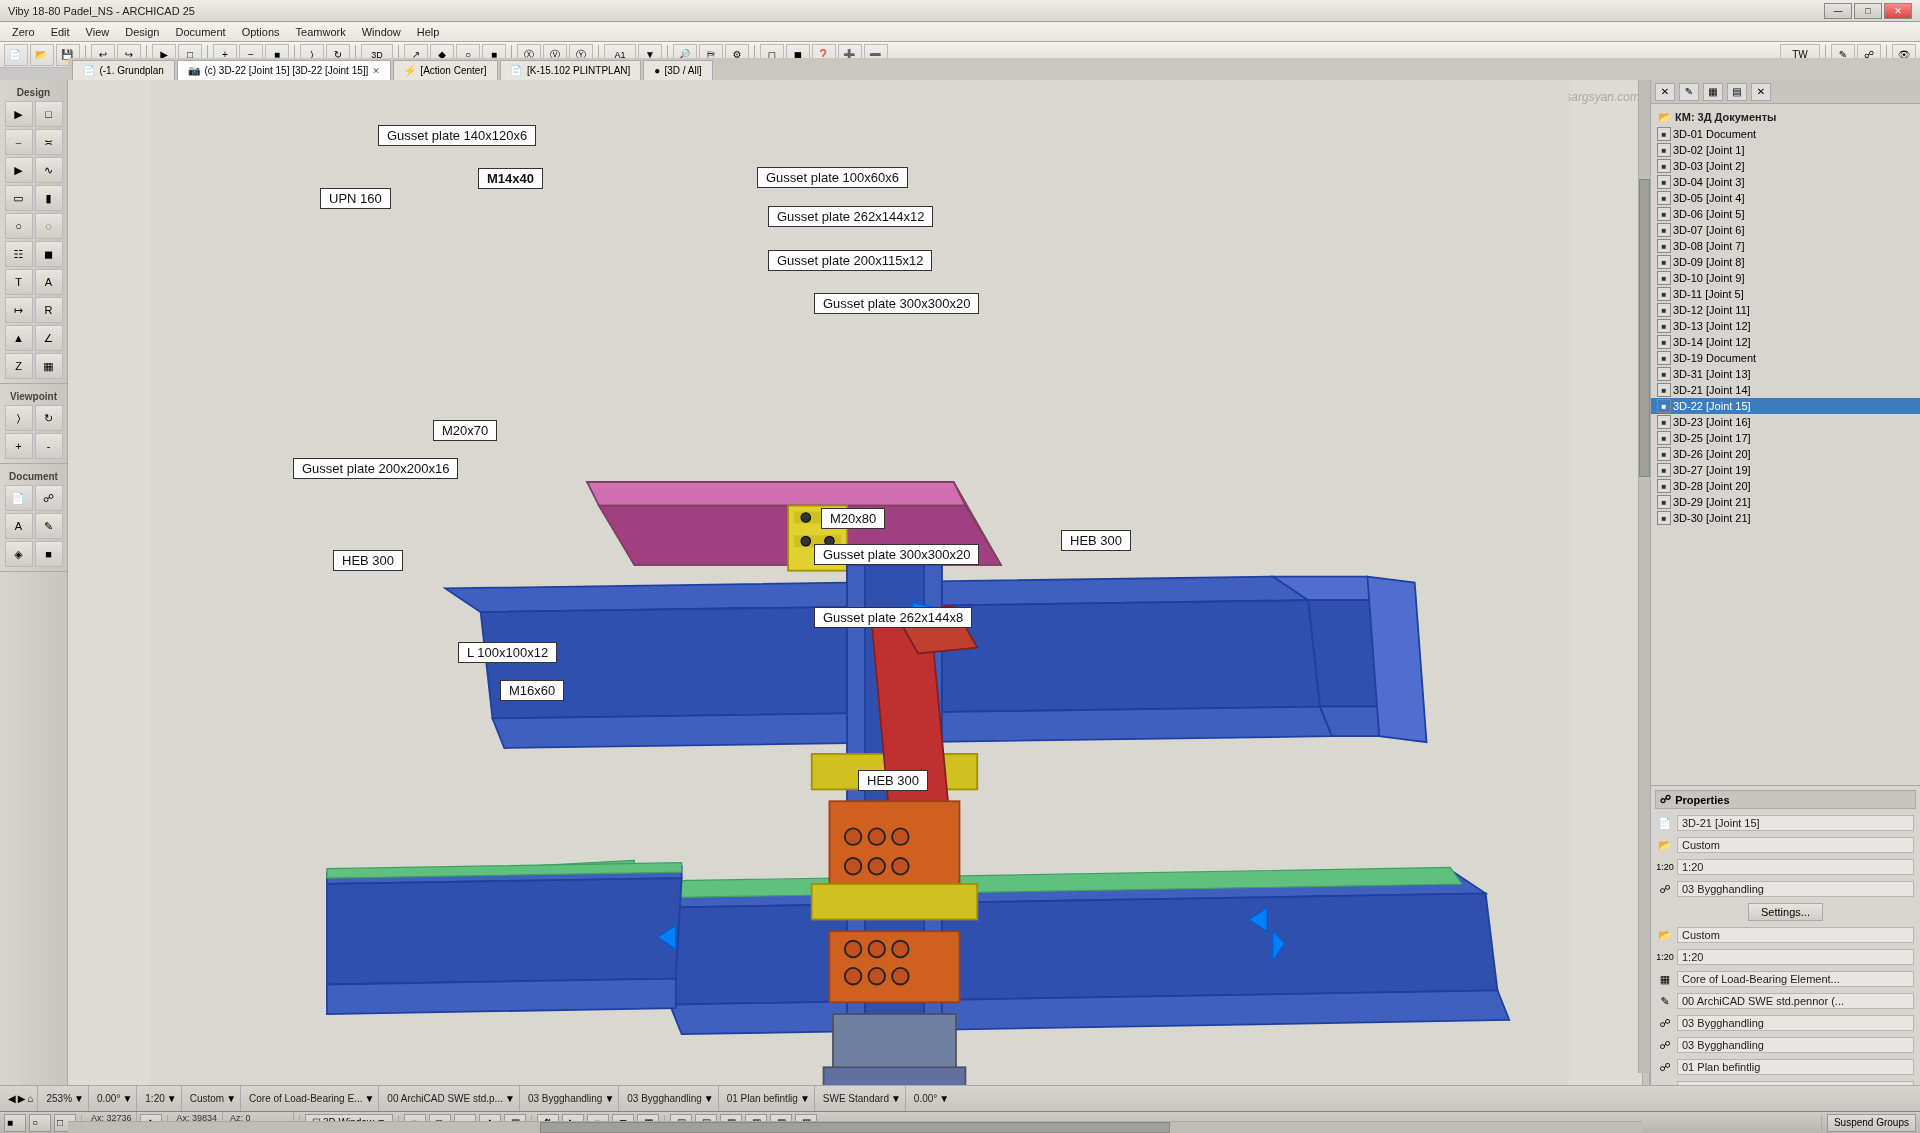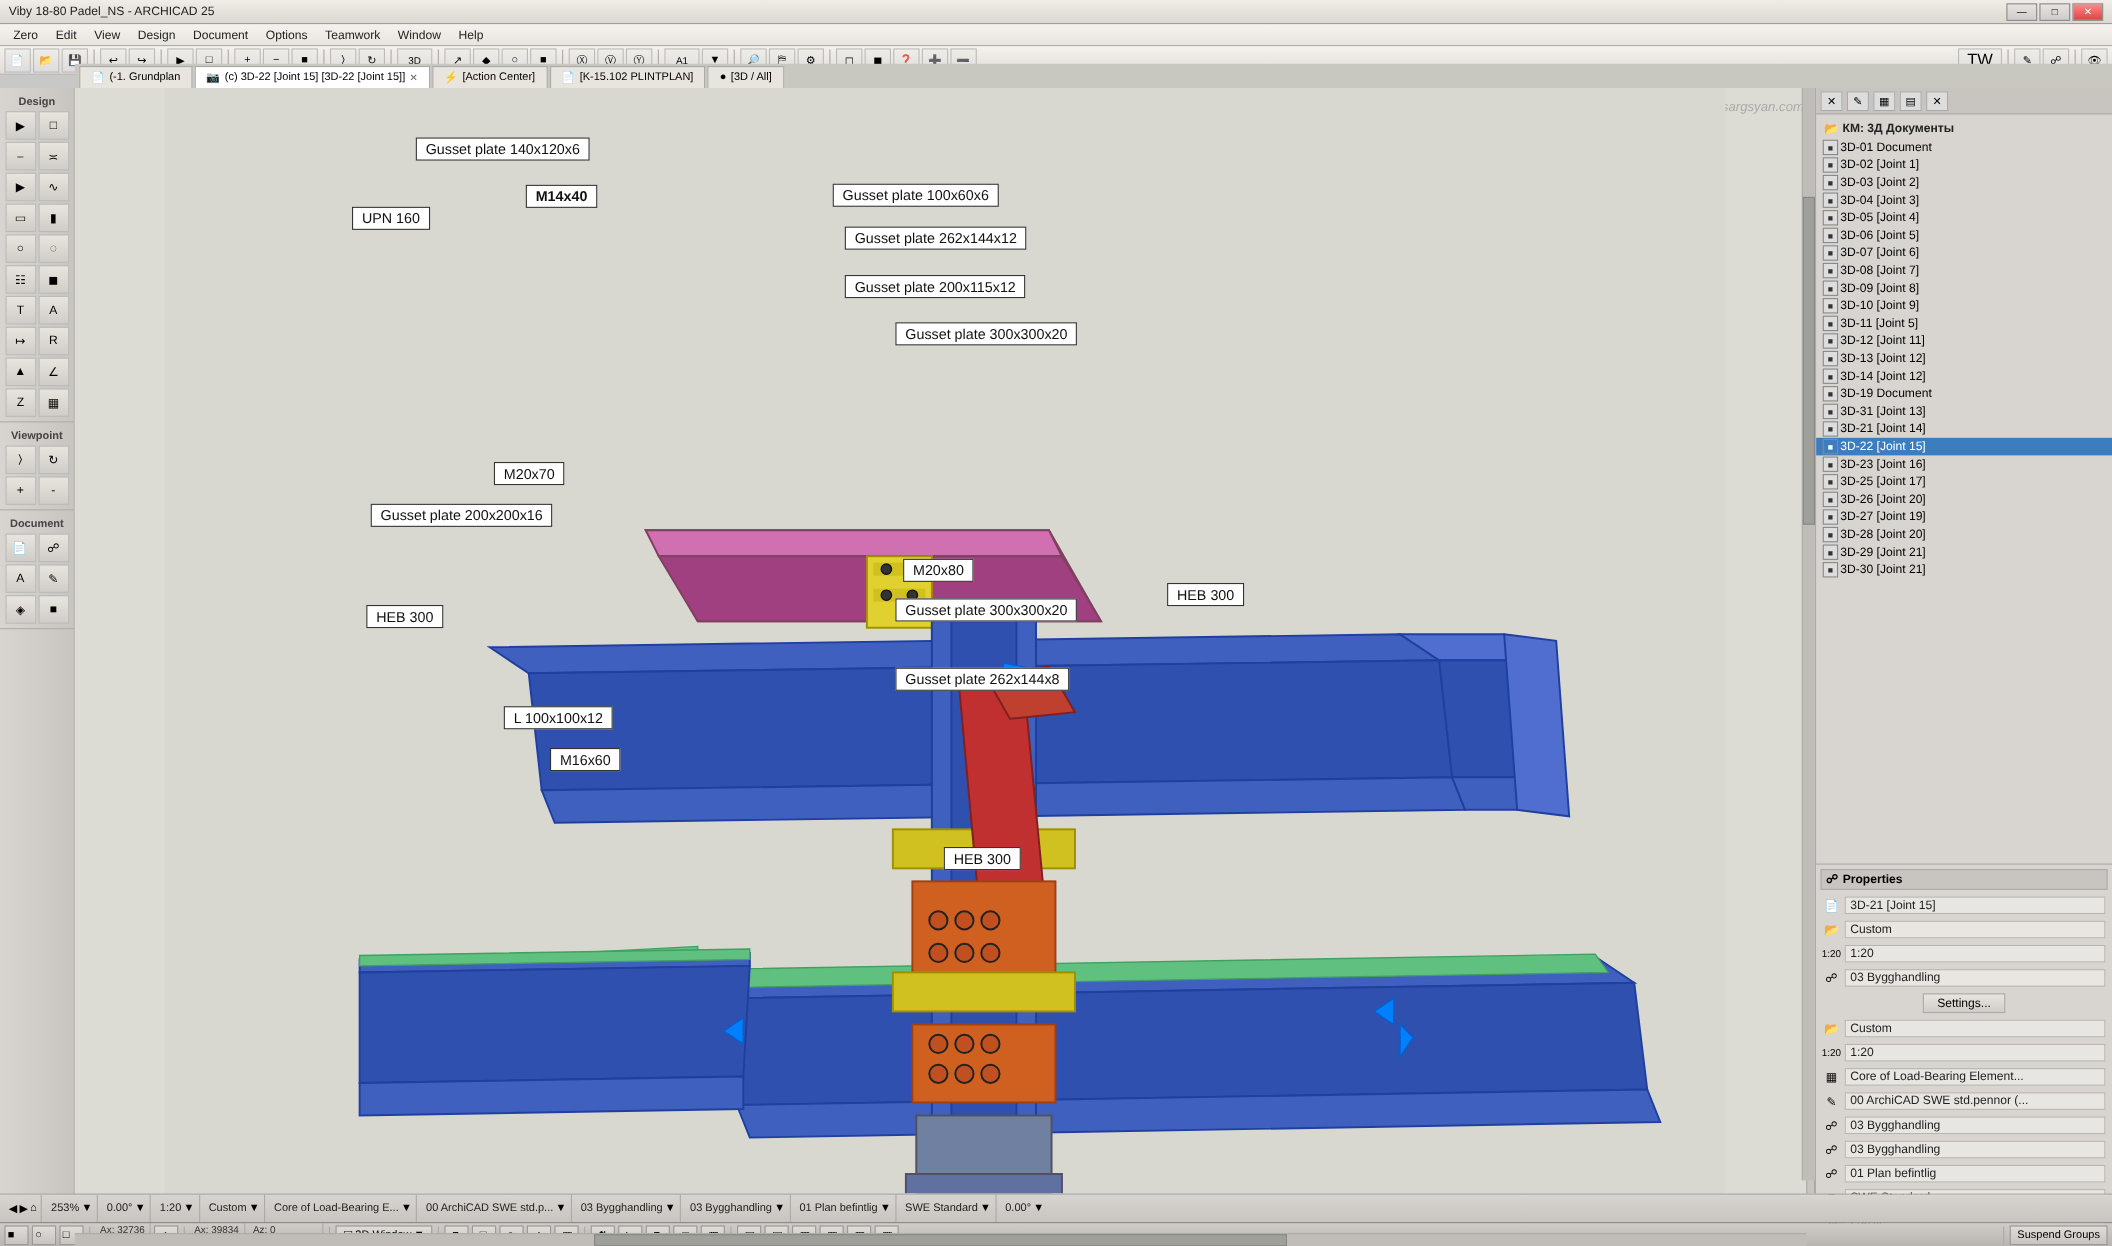--- a/index.html
+++ b/index.html
@@ -212,21 +212,21 @@
   <div class="tb-btn">🔎</div>
   <div class="tb-btn">⛿</div>
   <div class="tb-btn">⚙</div>
   <div class="tb-sep"></div>
   <div class="tb-btn">◻</div>
   <div class="tb-btn">◼</div>
   <div class="tb-btn">❓</div>
   <div class="tb-btn">➕</div>
   <div class="tb-btn">➖</div>
   <div style="flex:1"></div>
-  <div class="tb-btn" style="width:40px;font-size:15px;">TW</div>
+  <div class="tb-btn" style="width:40px;font-size:10px;">TW</div>
   <div class="tb-sep"></div>
   <div class="tb-btn">✎</div>
   <div class="tb-btn">☍</div>
   <div class="tb-sep"></div>
   <div class="tb-btn">👁</div>
 </div>
 
 <div id="tabbar">
   <div class="tab">
     <span>📄</span>
@@ -418,23 +418,23 @@
     <div class="label-box" style="left:252px; top:108px;">UPN 160</div>
 
     <div class="label-box" style="left:689px; top:87px;">Gusset plate 100x60x6</div>
 
     <div class="label-box" style="left:700px; top:126px;">Gusset plate 262x144x12</div>
 
     <div class="label-box" style="left:700px; top:170px;">Gusset plate 200x115x12</div>
 
     <div class="label-box" style="left:746px; top:213px;">Gusset plate 300x300x20</div>
 
-    <div class="label-box" style="left:365px; top:340px;margin-left:16px;">M20x70</div>
-
-    <div class="label-box" style="left:225px; top:378px;margin-left:44px;">Gusset plate 200x200x16</div>
+    <div class="label-box" style="left:365px; top:340px;">M20x70</div>
+
+    <div class="label-box" style="left:225px; top:378px;">Gusset plate 200x200x16</div>
 
     <div class="label-box" style="left:993px; top:450px;">HEB 300</div>
 
     <div class="label-box" style="left:753px; top:428px;">M20x80</div>
 
     <div class="label-box" style="left:746px; top:464px;">Gusset plate 300x300x20</div>
 
     <div class="label-box" style="left:265px; top:470px;">HEB 300</div>
 
     <div class="label-box" style="left:746px; top:527px;">Gusset plate 262x144x8</div>

